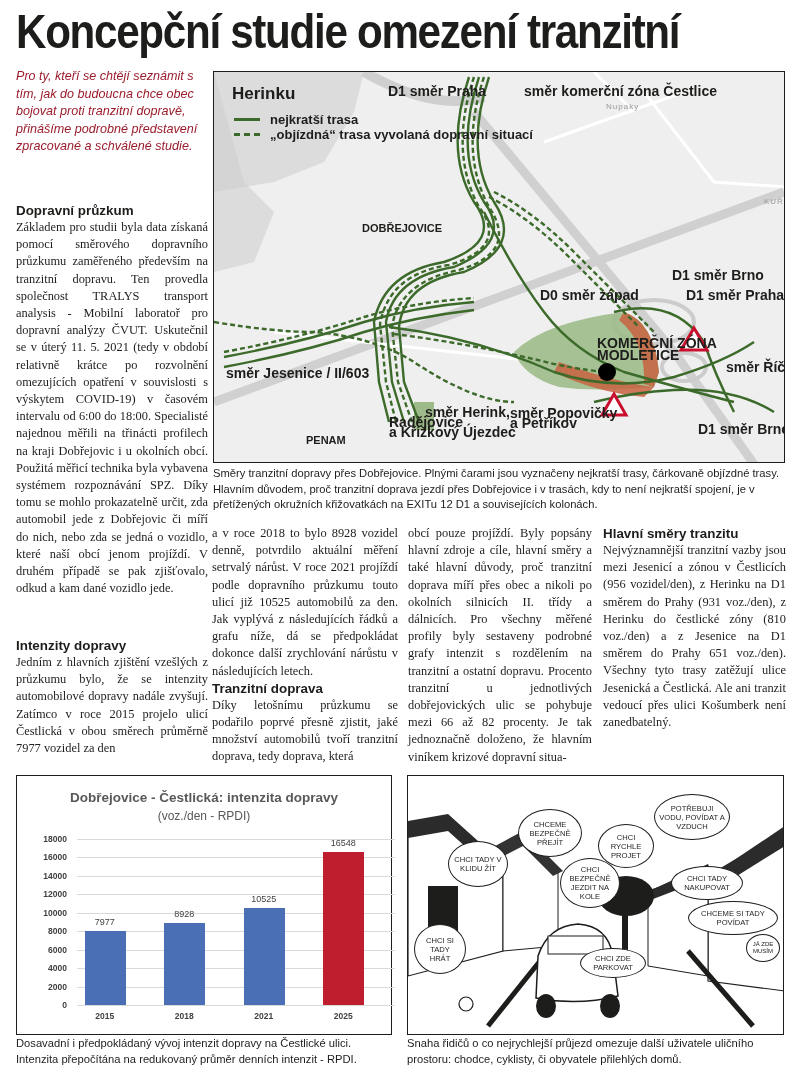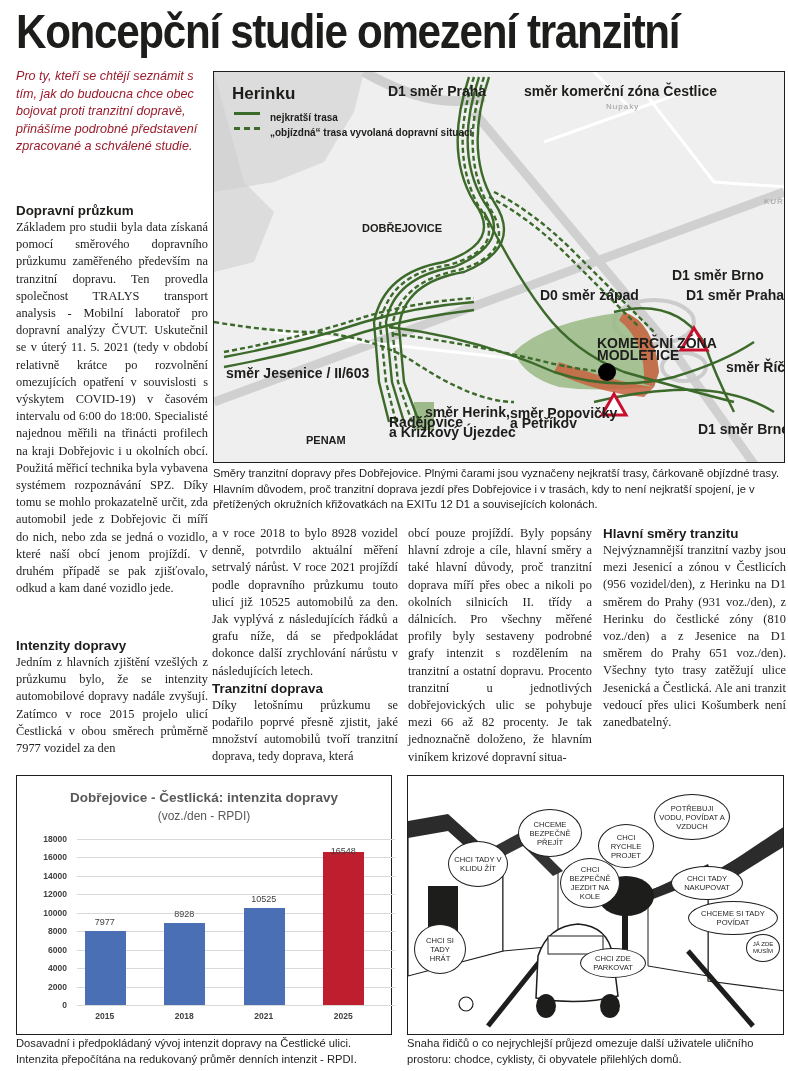--- a/index.html
+++ b/index.html
@@ -42,21 +42,21 @@
   .map-label {
     position: absolute; font-family: "Liberation Sans", sans-serif; font-weight: bold;
     font-size: 14px; line-height: 10px; color: #1d1d1b; white-space: nowrap;
   }
   .map-label.big { font-size: 11px; line-height: 13px; }
   .map-label.faint { color: #9a9a9a; font-weight: normal; font-size: 8px; letter-spacing: 1px; }
   .legend-title {
     position: absolute; left: 18px; top: 12px; font-family: "Liberation Sans", sans-serif;
     font-weight: bold; font-size: 17px; color: #1d1d1b;
   }
-  .legend-row { position: absolute; left: 20px; font-family: "Liberation Sans", sans-serif; font-size: 10px; font-weight: bold; color:#1d1d1b; display:flex; gap: 10px; white-space: nowrap; }
+  .legend-row { position: absolute; left: 20px; font-family: "Liberation Sans", sans-serif; font-size: 13px; font-weight: bold; color:#1d1d1b; display:flex; align-items:center; gap: 10px; white-space: nowrap; }
   .legend-swatch-solid { width: 26px; height: 3px; background: #3c6a2a; }
   .legend-swatch-dash { width: 26px; height: 3px; background: repeating-linear-gradient(90deg, #3c6a2a 0 6px, transparent 6px 10px); }
 
   .caption {
     position: absolute; font-family: "Liberation Sans", sans-serif;
     font-size: 11.2px; line-height: 15.6px; color: #1d1d1b;
   }
   .map-caption { left: 213px; top: 466px; width: 575px; }
 
   
@@ -244,21 +244,21 @@
       <div class="bar" style="left: 7.75px; height: 73.5657px; background: rgb(74, 111, 181);"></div>
       <div class="bar-label" style="left: -2.25px; top: 78.4343px;">7977</div>
       <div class="xtick" style="left: -2.25px;">2015</div>
       <div class="bar" style="left: 87.25px; height: 82.336px; background: rgb(74, 111, 181);"></div>
       <div class="bar-label" style="left: 77.25px; top: 69.664px;">8928</div>
       <div class="xtick" style="left: 77.25px;">2018</div>
       <div class="bar" style="left: 166.75px; height: 97.0639px; background: rgb(74, 111, 181);"></div>
       <div class="bar-label" style="left: 156.75px; top: 54.9361px;">10525</div>
       <div class="xtick" style="left: 156.75px;">2021</div>
       <div class="bar" style="left: 246.25px; height: 152.609px; background: rgb(190, 30, 45);"></div>
-      <div class="bar-label" style="left: 236.25px; top: -0.609333px; margin-top: 8px;">16548</div>
+      <div class="bar-label" style="left: 236.25px; top: -0.609333px;">16548</div>
       <div class="xtick" style="left: 236.25px;">2025</div>
     </div>
 </div>
 <div class="caption chart-caption">Dosavadní i předpokládaný vývoj intenzit dopravy na Čestlické ulici. Intenzita přepočítána na redukovaný průměr denních intenzit - RPDI.</div>
 
 <div class="cartoon">
   <svg width="377" height="260" viewBox="0 0 377 260" style="position:absolute;left:0;top:0;">
 
     <polygon points="0,50 40,40 95,90 95,175 0,200" fill="#ffffff" stroke="#1d1d1b" stroke-width="1.2"></polygon>
     <polygon points="0,45 40,38 100,92 90,100 40,55 0,62" fill="#2b2b2b"></polygon>

